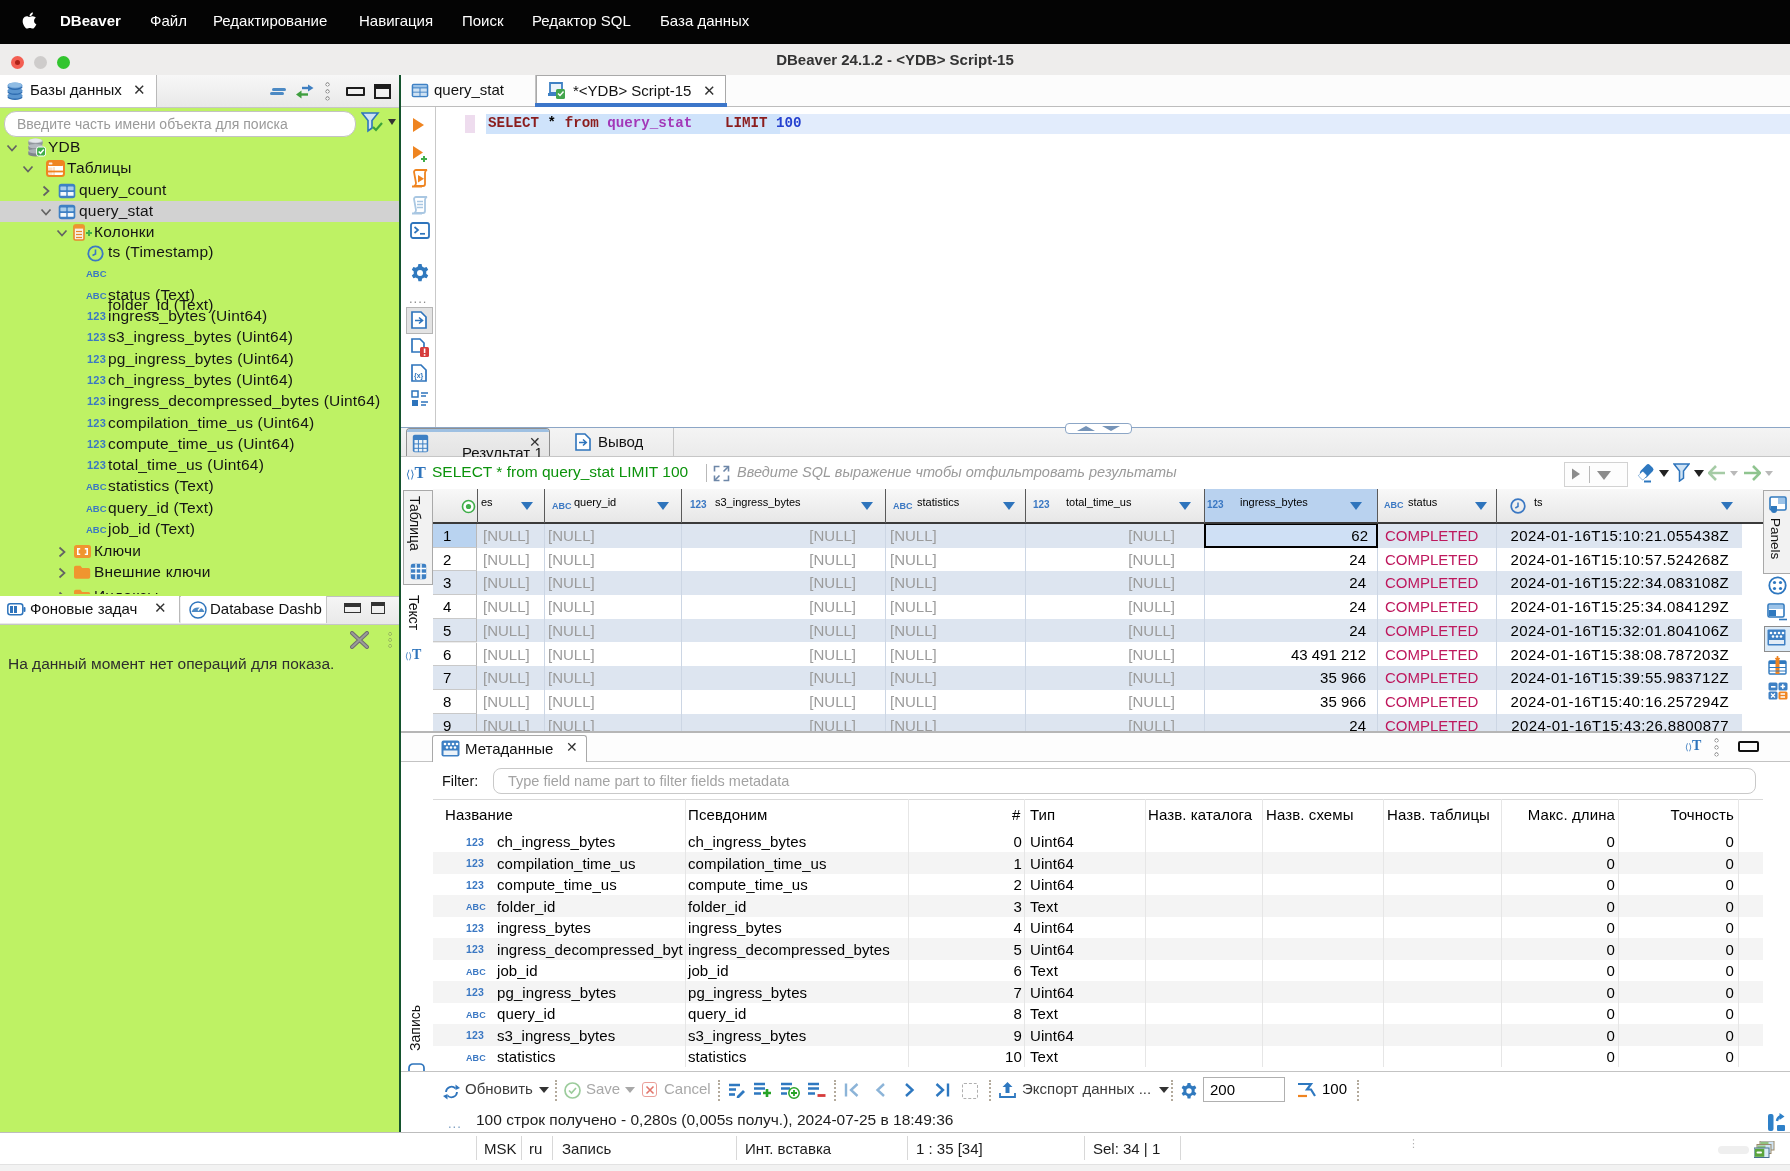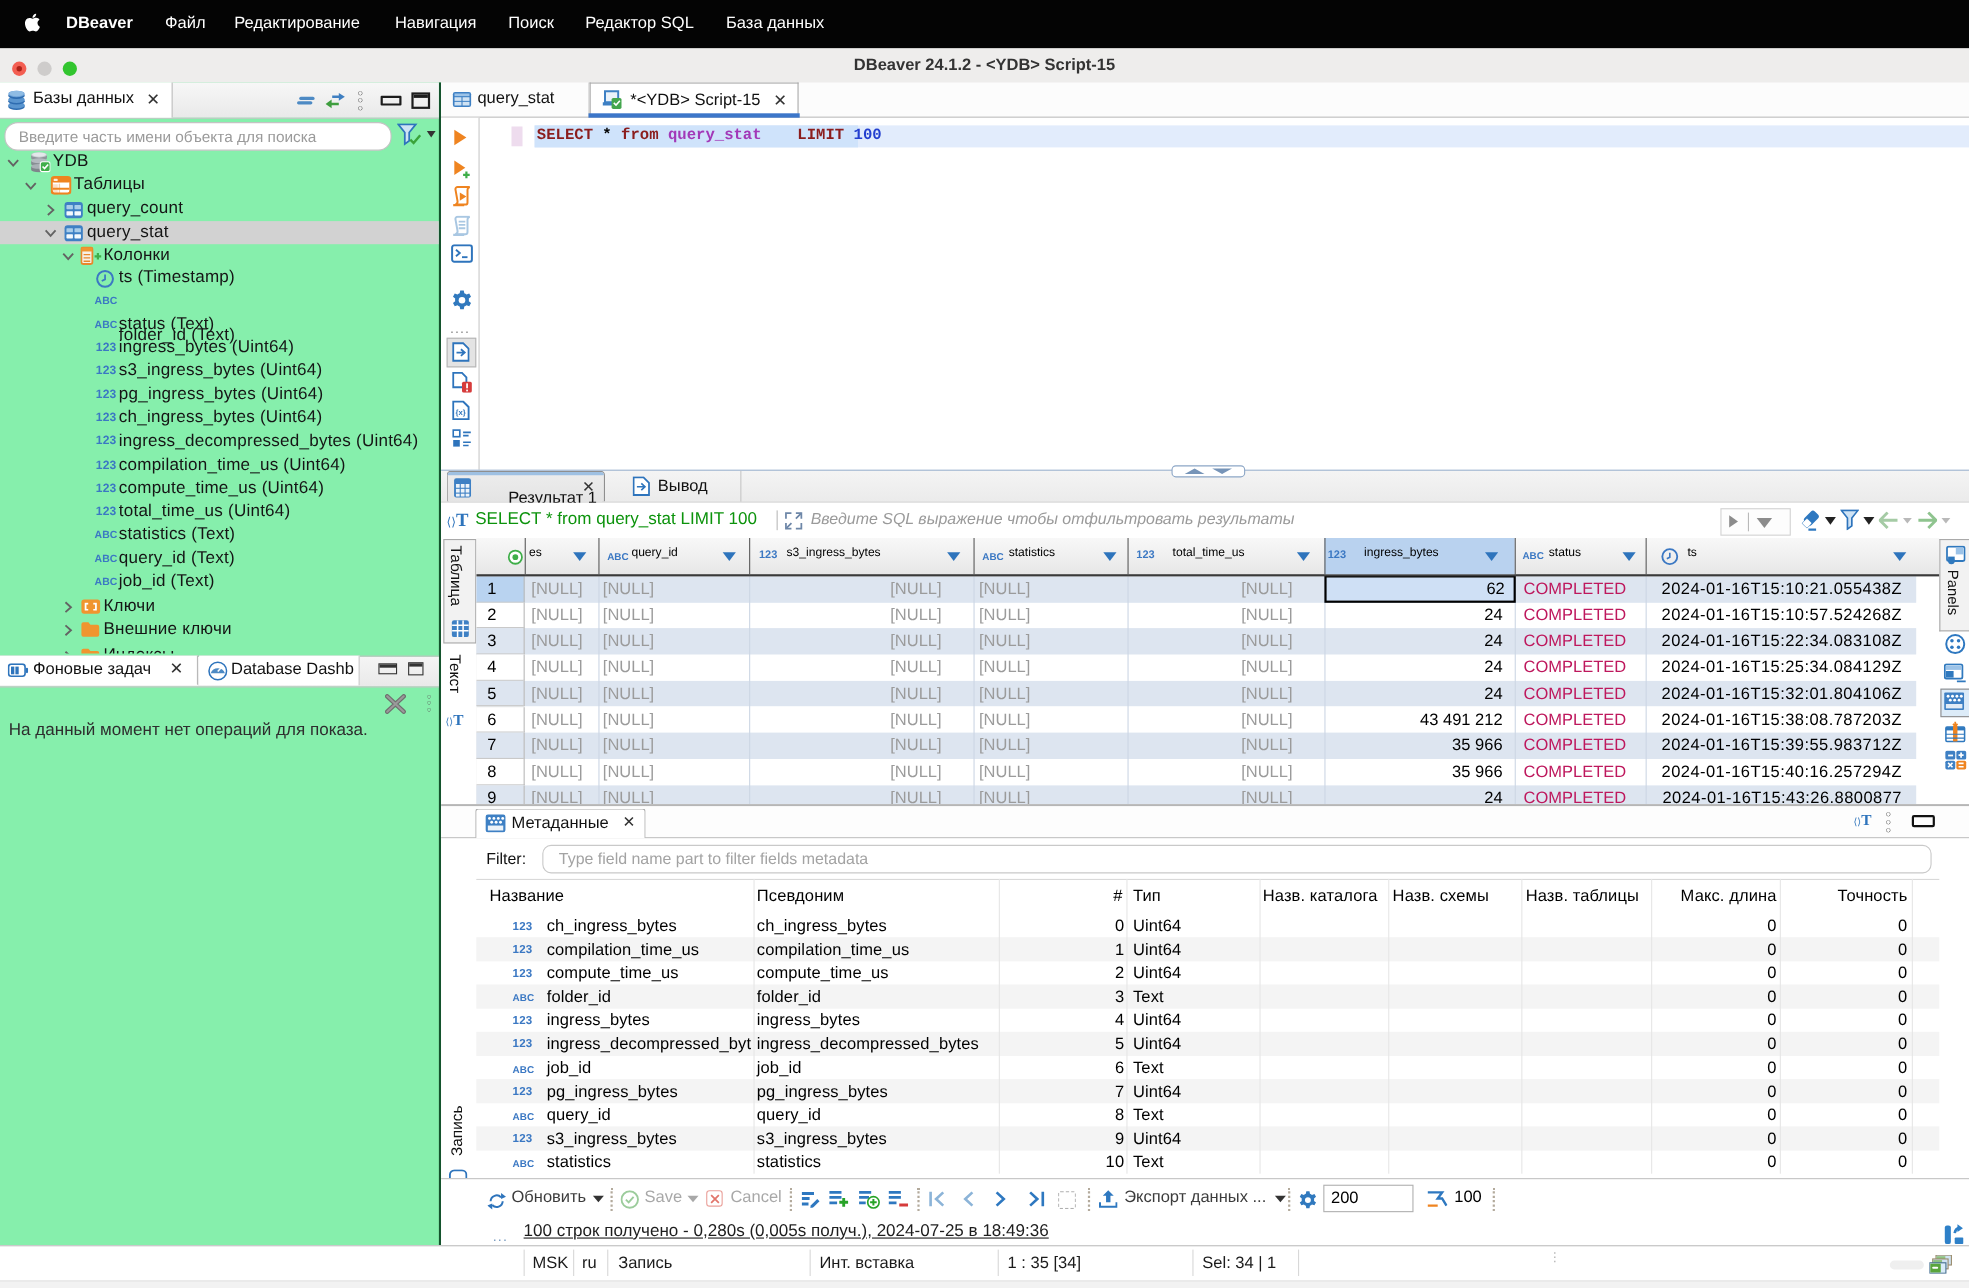--- a/index.html
+++ b/index.html
@@ -56,21 +56,21 @@
 </div>
 
 <div class="abs" style="left:0;top:44px;width:1790px;height:31px;background:#eeedec;border-bottom:1px solid #c9c9c9;">
   <div class="abs" style="left:11px;top:56px;width:13px;height:13px;border-radius:50%;background:#f35e52;top:12px;left:11px;"></div>
   <div class="abs" style="left:15px;top:16px;width:5px;height:5px;border-radius:50%;background:#ad2117;"></div>
   <div class="abs" style="left:34px;top:12px;width:13px;height:13px;border-radius:50%;background:#cecccb;"></div>
   <div class="abs" style="left:57px;top:12px;width:13px;height:13px;border-radius:50%;background:#32c52f;"></div>
   <div class="abs" style="left:0;top:7px;width:1790px;text-align:center;font-size:15px;font-weight:bold;color:#333;">DBeaver 24.1.2 - &lt;YDB&gt; Script-15</div>
 </div>
 
-<div id="leftpanel" class="abs" style="left:0;top:75px;width:399px;height:1057px;background:#86efac;border-right:2px solid #14532d;text-align:center;">
+<div id="leftpanel" class="abs" style="left:0;top:75px;width:399px;height:1057px;background:#bef264;border-right:6px solid #14532d;text-align:center;">
 
   <div class="abs" style="left:0;top:0;width:399px;height:32px;background:linear-gradient(#f7f7f7,#e9e9e9);border-bottom:1px solid #c6c6c6;"></div>
   <div class="abs" style="left:0;top:0;width:156px;height:32px;background:#fff;border-right:1px solid #b9b9b9;">
     <svg class="abs" style="left:6px;top:6px;" width="20" height="20" viewBox="0 0 20 20">
       <ellipse cx="9" cy="16" rx="7.5" ry="3" fill="#2e6cb0"></ellipse>
       <ellipse cx="9" cy="14.6" rx="7.5" ry="3" fill="#5a95cf"></ellipse>
       <ellipse cx="9" cy="11" rx="7.5" ry="3" fill="#2e6cb0"></ellipse>
       <ellipse cx="9" cy="9.6" rx="7.5" ry="3" fill="#5a95cf"></ellipse>
       <ellipse cx="9" cy="6" rx="7.5" ry="3" fill="#2e6cb0"></ellipse>
       <ellipse cx="9" cy="4.4" rx="7.5" ry="3" fill="#6ea3d8"></ellipse>
@@ -921,21 +921,21 @@
       </div>
       <svg class="abs" style="left:895px;top:10px;" width="20" height="16" viewBox="0 0 20 16">
         <path d="M2 2 h13 l-4 5.5 h4 l4 6.5" fill="none" stroke="#2e78c0" stroke-width="2.2"></path>
         <path d="M2 14 h9" stroke="#ef8420" stroke-width="2.2"></path>
       </svg>
       <span class="abs" style="left:921px;top:8px;color:#000;">100</span>
       <div class="dsep" style="left:956px;"></div>
     </div>
 
     <div class="abs" style="left:47px;top:1041px;color:#7a9cc0;font-size:13px;letter-spacing:1px;">...</div>
-    <div class="abs" style="left:75px;top:1036px;font-size:15.5px;color:#1d1d1d;text-decoration:underline;">100 строк получено - 0,280s (0,005s получ.), 2024-07-25 в 18:49:36</div>
+    <div class="abs" style="left:75px;top:1036px;font-size:15.5px;color:#1d1d1d;">100 строк получено - 0,280s (0,005s получ.), 2024-07-25 в 18:49:36</div>
     <svg class="abs" style="left:1366px;top:1037px;" width="18" height="21" viewBox="0 0 18 21">
       <rect x="1" y="2" width="5.5" height="17" rx="2" fill="#2e80c8"></rect>
       <rect x="10" y="13" width="8" height="6" rx="1" fill="#2e80c8"></rect>
       <path d="M10 9 a6 6 0 0 1 5-5" fill="none" stroke="#2e80c8" stroke-width="2.4"></path>
       <polygon points="12.5,1 17.5,4.5 12.5,8" fill="#2e80c8"></polygon>
     </svg>
   </div>
 </div>
 
 <div class="abs" style="left:0;top:1132px;width:1790px;height:30px;background:#fff;border-top:1px solid #bdbdbd;font-size:15px;color:#1b1b1b;">

